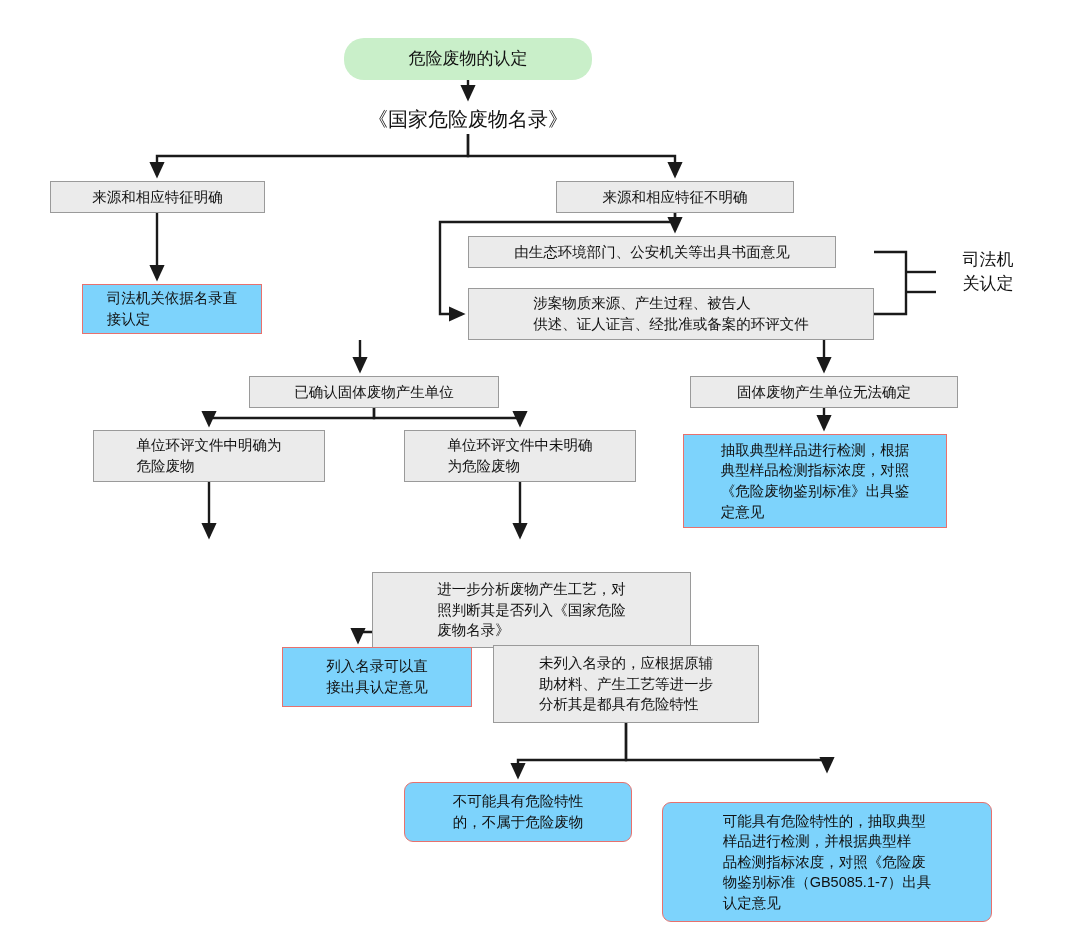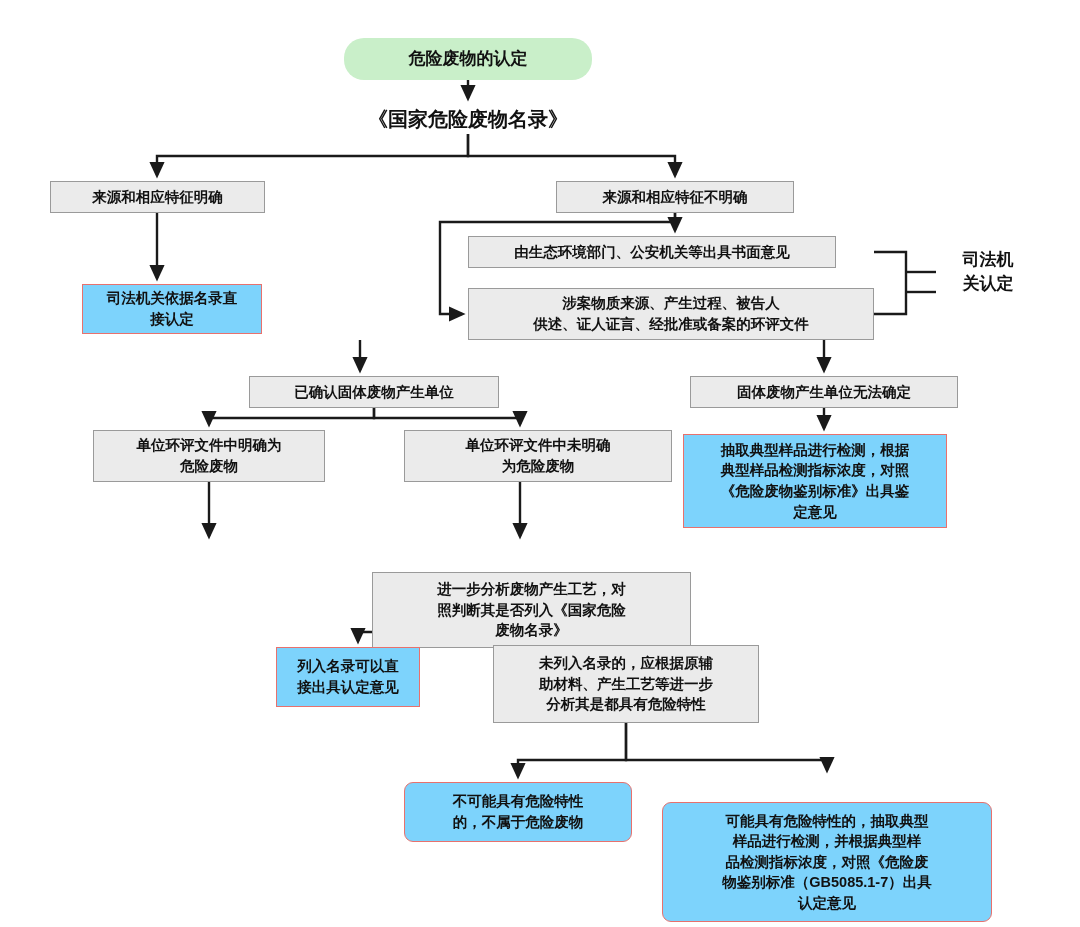--- a/index.html
+++ b/index.html
@@ -24,27 +24,25 @@
     width: 1080px;
     height: 927px;
     pointer-events: none;
   }
   .node {
     position: absolute;
     box-sizing: border-box;
     display: flex;
     align-items: center;
     justify-content: center;
-    text-align: center;
     font-size: 14.5px;
     line-height: 1.42;
     color: #111111;
     padding: 3px 6px;
     white-space: pre-line;
-    font-weight: bold;
   }
   .node.gray {
     background: #ebebeb;
     border: 1px solid #9a9a9a;
   }
   .node.red {
     background: #7dd3fc;
     border: 1px solid #e8716d;
   }
   .node.green {
@@ -137,34 +135,34 @@
   <div class="node plain big" style="left:940px; top:244px; width:96px; height:56px;"><span>司法机
 关认定</span></div>
 
   <div class="node gray" style="left:249px; top:376px; width:250px; height:32px;"><span>已确认固体废物产生单位</span></div>
 
   <div class="node gray" style="left:690px; top:376px; width:268px; height:32px;"><span>固体废物产生单位无法确定</span></div>
 
   <div class="node gray" style="left:93px; top:430px; width:232px; height:52px;"><span>单位环评文件中明确为
 危险废物</span></div>
 
-  <div class="node gray" style="left:404px; top:430px; width:268px; height:52px;"><span>单位环评文件中未明确
+  <div class="node gray" style="left:404px; top:430px; width:232px; height:52px;"><span>单位环评文件中未明确
 为危险废物</span></div>
 
   <div class="node red" style="left:683px; top:434px; width:264px; height:94px;"><span>抽取典型样品进行检测，根据
 典型样品检测指标浓度，对照
 《危险废物鉴别标准》出具鉴
 定意见</span></div>
 
 
   <div class="node gray" style="left:372px; top:572px; width:319px; height:76px;"><span>进一步分析废物产生工艺，对
 照判断其是否列入《国家危险
 废物名录》</span></div>
 
-  <div class="node red" style="left:276px; top:647px; width:144px; height:60px;"><span>列入名录可以直
+  <div class="node red" style="left:282px; top:647px; width:190px; height:60px;"><span>列入名录可以直
 接出具认定意见</span></div>
 
   <div class="node gray" style="left:493px; top:645px; width:266px; height:78px;"><span>未列入名录的，应根据原辅
 助材料、产生工艺等进一步
 分析其是都具有危险特性</span></div>
 
   <div class="node red rounded" style="left:404px; top:782px; width:228px; height:60px;"><span>不可能具有危险特性
 的，不属于危险废物</span></div>
 
   <div class="node red rounded" style="left:662px; top:802px; width:330px; height:120px;"><span>可能具有危险特性的，抽取典型

